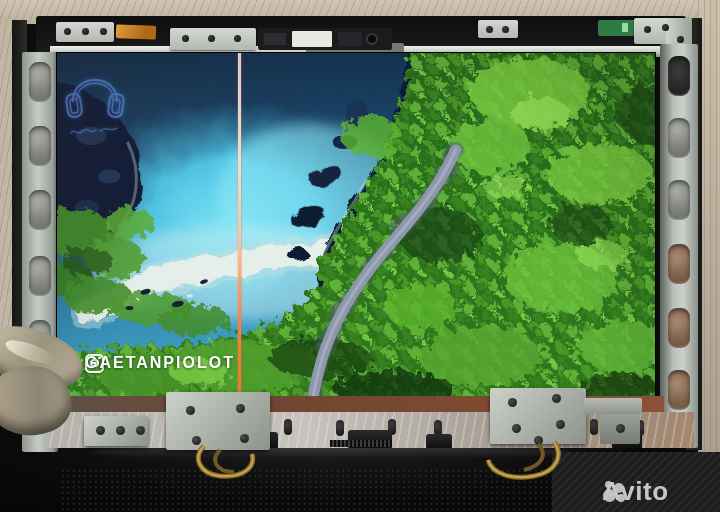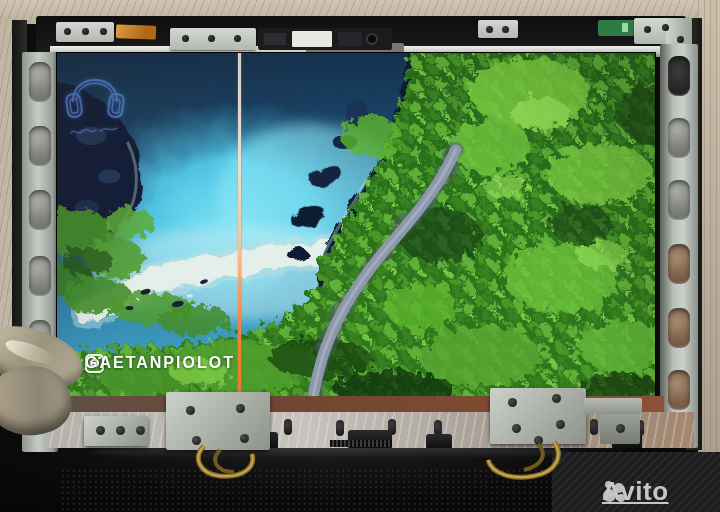--- a/index.html
+++ b/index.html
@@ -33,21 +33,21 @@
     background-image:repeating-linear-gradient(135deg,rgba(255,255,255,.05) 0 2px,rgba(0,0,0,0) 2px 6px);}
 
   
   .avito{left:602px;top:474px;width:116px;height:34px;z-index:8;display:flex;align-items:center;gap:5px;}
   .avito-dots{position:relative;width:27px;height:30px;flex:none;}
   .avito-dots i{position:absolute;border-radius:50%;background:#bdbdbd;display:block;}
   .avito-dots .d1{left:3px;top:5px;width:7px;height:7px;}
   .avito-dots .d2{left:12px;top:7px;width:10px;height:10px;}
   .avito-dots .d3{left:1px;top:13px;width:13px;height:13px;}
   .avito-dots .d4{left:15px;top:18px;width:8px;height:8px;}
-  .avito-text{position:static;color:#c6c6c6;font-size:26px;font-weight:700;letter-spacing:.5px;text-decoration:underline;}
+  .avito-text{position:static;color:#c6c6c6;font-size:26px;font-weight:700;letter-spacing:.5px;}
 
   
   .lid-strip{left:36px;top:16px;width:650px;height:36px;background:linear-gradient(180deg,#0e0e0e,#1a1a1a);border-radius:3px;z-index:3;}
   .frame-top{left:50px;top:46px;width:612px;height:11px;z-index:3;
     background:linear-gradient(180deg,#f0f2ee,#c3c8c1 55%,#868b85);}
   .frame-notch{left:306px;top:43px;width:98px;height:11px;background:#75786f;border-radius:2px;z-index:4;}
   .bracket{background:linear-gradient(180deg,#d3d7d1,#b4b8b2);border-radius:2px;z-index:4;box-shadow:0 1px 2px rgba(0,0,0,.6);}
   .bkA{left:56px;top:22px;width:58px;height:20px;}
   .bkB{left:170px;top:28px;width:86px;height:22px;}
   .bkC{left:478px;top:20px;width:40px;height:18px;}

